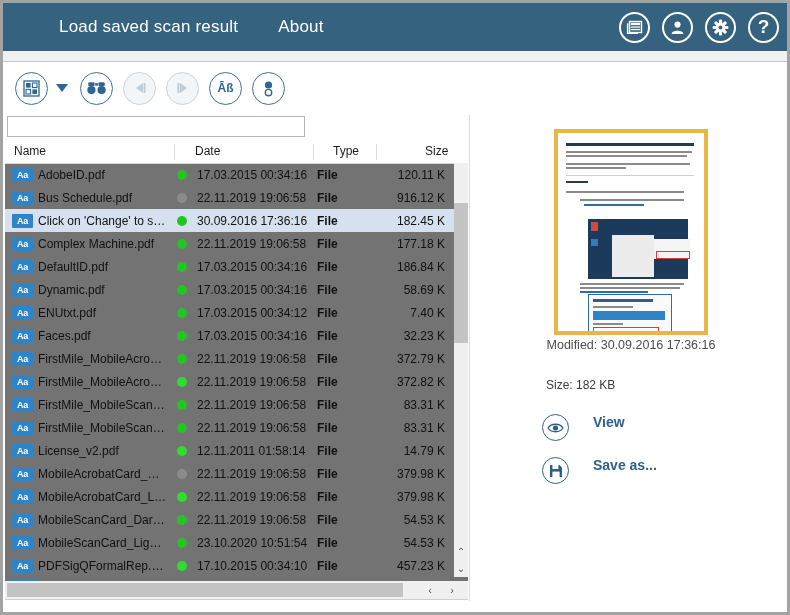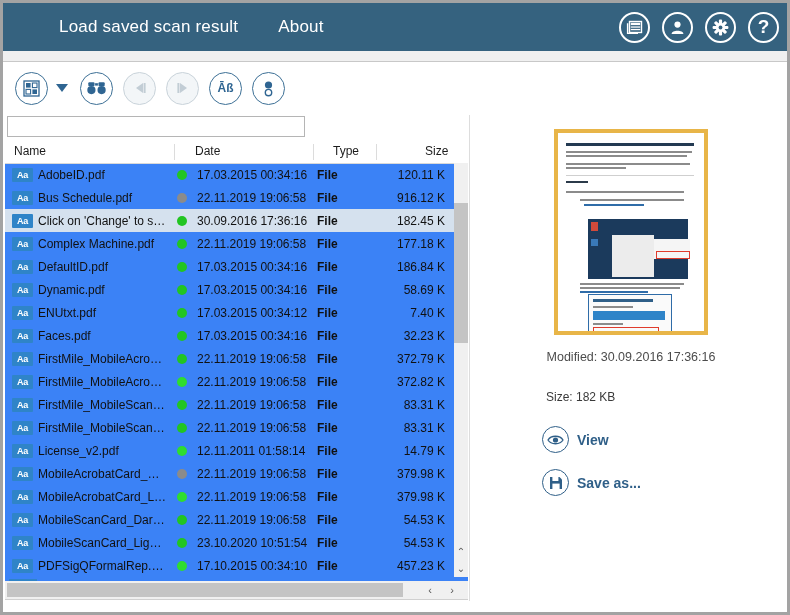--- a/index.html
+++ b/index.html
@@ -85,21 +85,21 @@
     font-family:"Liberation Sans", sans-serif;font-size:11.5px;
     font-style:italic;color:#7b8a97;background:transparent;
   }
   .qfind .mag{
     width:25px;height:21px;border-left:1px solid #ccd4da;
     display:flex;align-items:center;justify-content:center;color:#3d7ab0;cursor:pointer;
   }
   
   .listwrap{
     position:absolute;left:2px;top:138px;width:463px;height:459px;
-    box-sizing:border-box;background:#3b82f6;
+    box-sizing:border-box;background:#737373;
     border-bottom:1px solid #d0d0d0;
   }
   .colhead{
     position:relative;height:22px;border-bottom:1px solid #d9d9d9;background:#fff;
   }
   .colhead .ch{
     position:absolute;top:3px;font-size:12px;color:#1c1c1c;
   }
   .colhead .sep{
     position:absolute;top:3px;width:1px;height:16px;background:#dcdcdc;
@@ -177,28 +177,28 @@
   .shot2{
     position:absolute;left:22px;top:153px;width:82px;height:57px;background:#fafafa;
     border:1.2px solid #2f6ca8;
   }
   .redbox{position:absolute;border:1px solid #e03b2c;}
   .fname{
     margin-top:12px;width:306px;text-align:center;font-size:13.5px;font-weight:bold;
     color:#2f5f88;line-height:1.25;
   }
   .fmod{
-    margin-top:15px;font-size:12.5px;color:#4c4c4c;
+    margin-top:3px;font-size:12.5px;color:#4c4c4c;
   }
   .fsize{
     margin-top:26px;align-self:flex-start;margin-left:76px;font-size:12px;color:#3a3a3a;
   }
   .action{
     margin-top:22px;align-self:flex-start;margin-left:72px;
-    display:flex;align-items:center;gap:8px;cursor:pointer;
+    display:flex;gap:24px;cursor:pointer;
   }
   .action.second{margin-top:16px;}
   .acirc{
     width:27px;height:27px;border-radius:50%;border:1.6px solid #2f5f88;
     display:flex;align-items:center;justify-content:center;color:#2f5f88;box-sizing:border-box;
   }
   .alabel{font-size:14px;font-weight:bold;color:#2f5f88;}
 </style>
 </head>
 <body>

